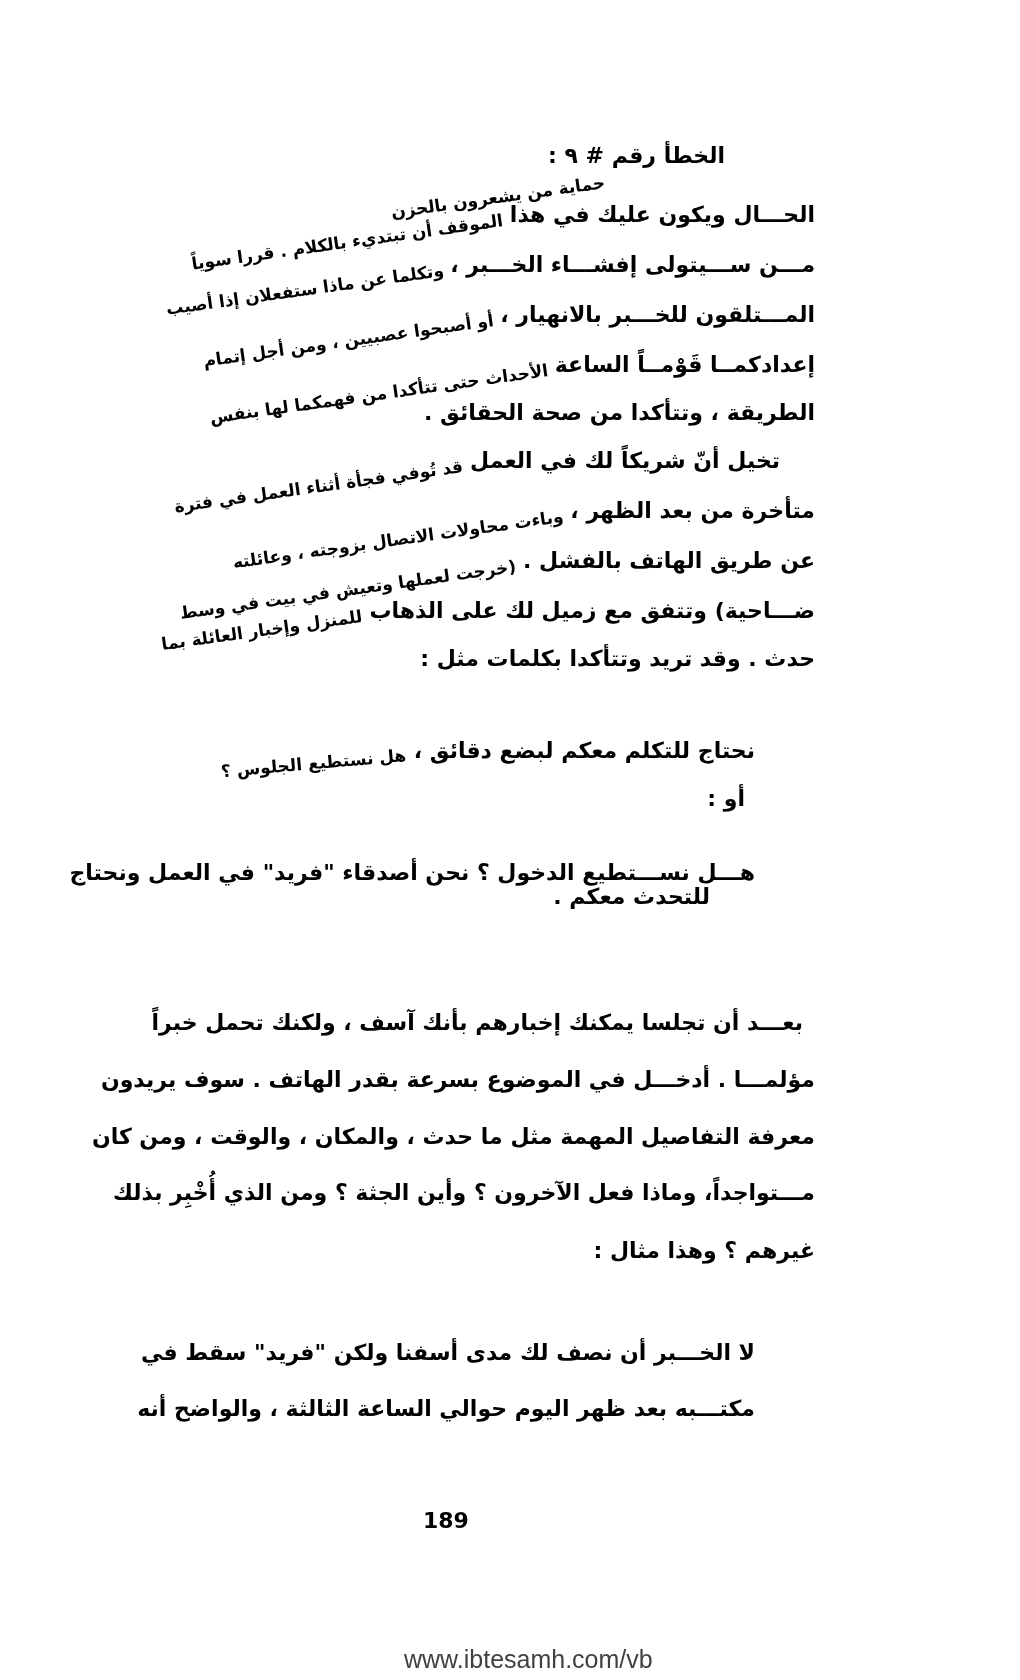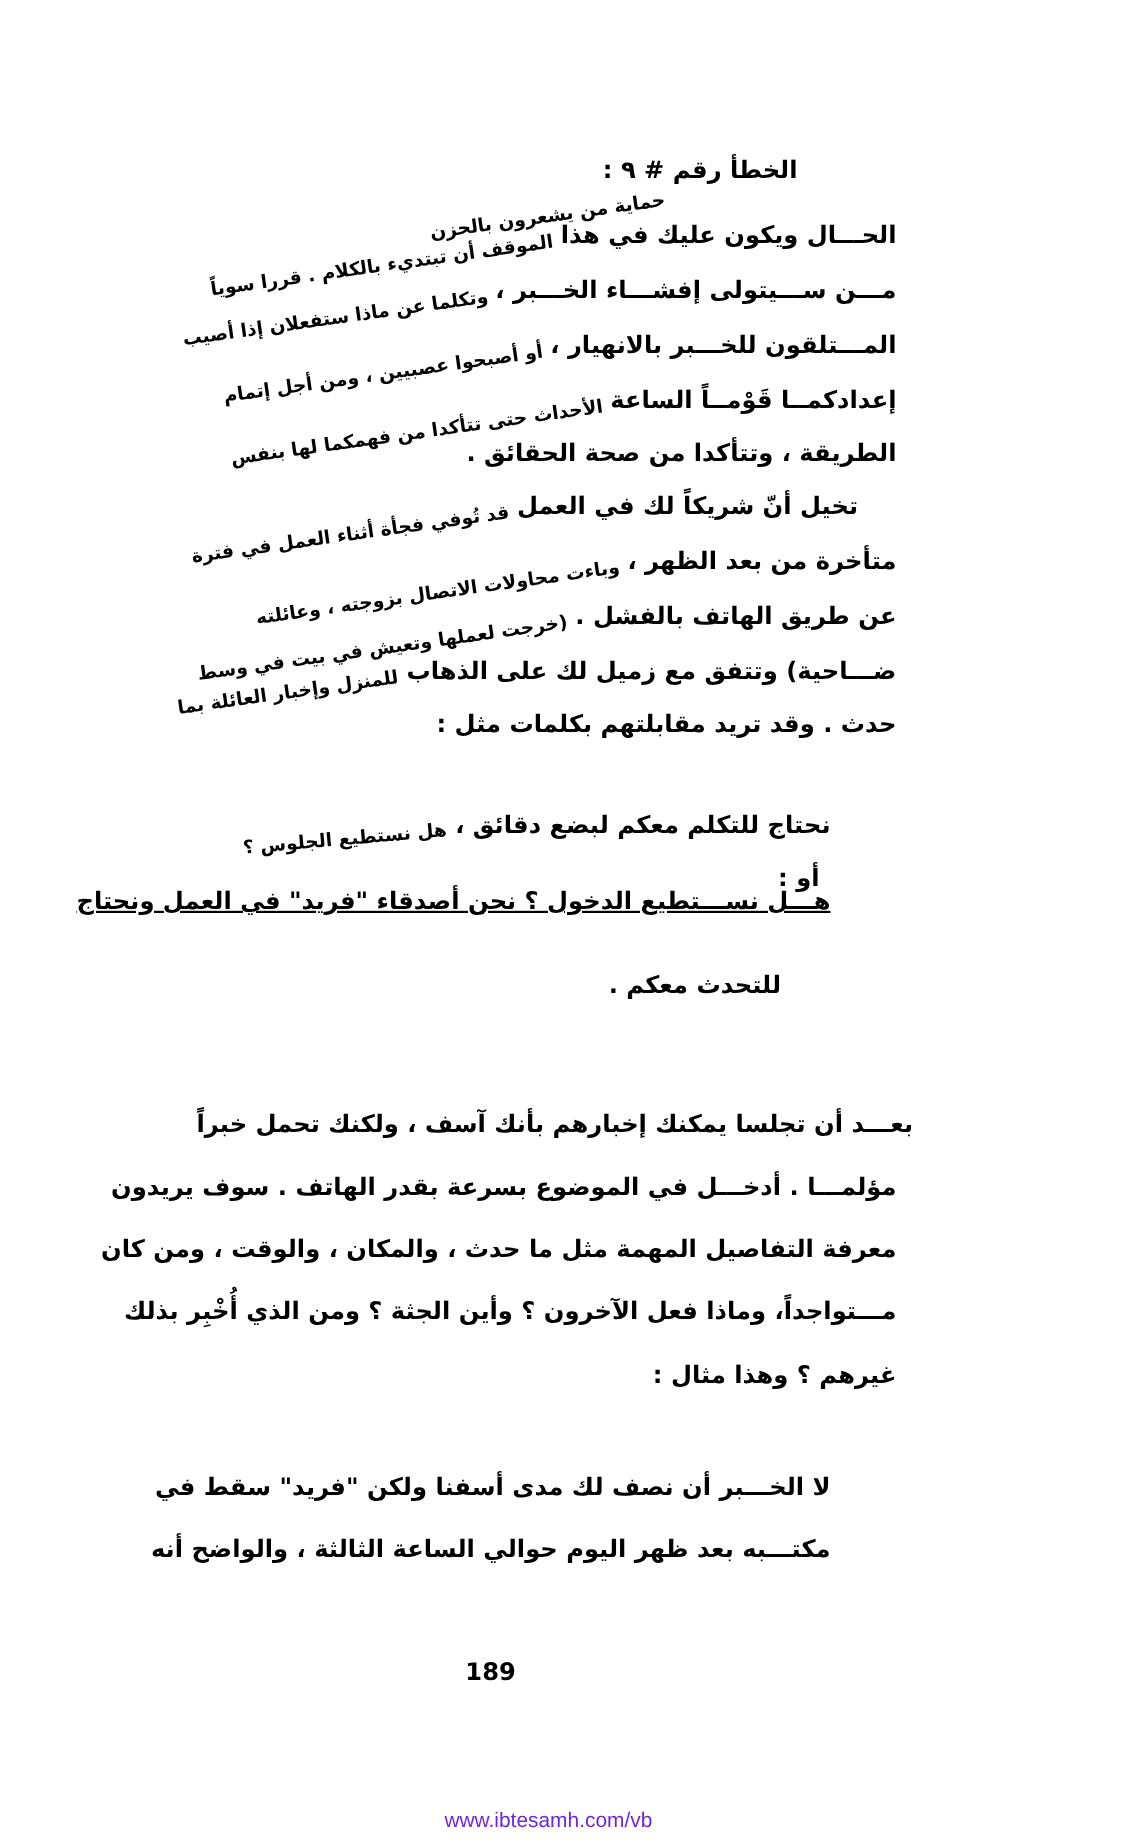--- a/index.html
+++ b/index.html
@@ -5,21 +5,21 @@
     html, body { margin: 0; padding: 0; background: #ffffff; }
     body { width: 1020px; height: 1680px; position: relative; overflow: hidden;
            font-family: "DejaVu Sans", "Liberation Sans", sans-serif; color: #000; }
     .page { position: absolute; inset: 0; }
     .line { position: absolute; white-space: nowrap; direction: rtl; font-weight: bold; }
     .big { font-size: 22px; }
     .small { font-size: 17px; }
     .seg { display: inline-block; }
     .slant { display: inline-block; transform-origin: right center; font-size: 17px; }
     .pnum { position: absolute; left: 423px; top: 1508px; font-size: 22px; font-weight: bold; direction: rtl; }
-    .watermark { position: absolute; left: 404px; top: 1645px; font-size: 19px; color: #6d28d9;
+    .watermark { position: absolute; left: 404px; top: 1645px; font-size: 25px; color: #404040;
                  font-family: "Liberation Sans", sans-serif; direction: ltr; }
   </style>
 </head>
 <body>
 
 <div class="page">
 
   <div class="line big" style="right:295px; top:143px;">
     <span class="seg">الخطأ رقم # ٩ :</span>
   </div>
@@ -60,42 +60,42 @@
     </div>
     <div class="line big" style="right:205px; top:548px;">
       <span class="seg">عن طريق الهاتف بالفشل .</span>
       <span class="slant" style="transform:rotate(-8deg) translateY(4px);">(خرجت لعملها وتعيش في بيت في وسط</span>
     </div>
     <div class="line big" style="right:205px; top:598px;">
       <span class="seg">ضـــاحية) وتتفق مع زميل لك على الذهاب</span>
       <span class="slant" style="transform:rotate(-8deg) translateY(4px);">للمنزل وإخبار العائلة بما</span>
     </div>
     <div class="line big" style="right:205px; top:646px;">
-      <span class="seg">حدث . وقد تريد مقابلتهم بكلمات مثل :</span>
+      <span class="seg">حدث . وقد تريد وتتأكدا بكلمات مثل :</span>
     </div>
   </div>
 
   <div>
     <div class="line big" style="right:265px; top:738px;">
       <span class="seg">نحتاج للتكلم معكم لبضع دقائق ،</span>
       <span class="slant" style="transform:rotate(-5deg) translateY(3px);">هل نستطيع الجلوس ؟</span>
     </div>
     <div class="line big" style="right:275px; top:786px;">
       <span>أو :</span>
     </div>
-    <div class="line big" style="right:265px; top:807px;text-decoration:underline;">
+    <div class="line big" style="right:265px; top:860px;">
       <span>هـــل نســـتطيع الدخول ؟ نحن أصدقاء "فريد" في العمل ونحتاج</span>
     </div>
     <div class="line big" style="right:310px; top:884px;">
       <span>للتحدث معكم .</span>
     </div>
   </div>
 
   <div>
-    <div class="line big" style="right:190px; top:1010px;text-align:right;"><span>بعـــد أن تجلسا يمكنك إخبارهم بأنك آسف ، ولكنك تحمل خبراً</span></div>
+    <div class="line big" style="right:217px; top:1010px;text-align:right;"><span>بعـــد أن تجلسا يمكنك إخبارهم بأنك آسف ، ولكنك تحمل خبراً</span></div>
     <div class="line big" style="right:205px; top:1067px;"><span>مؤلمـــا . أدخـــل في الموضوع بسرعة بقدر الهاتف . سوف يريدون</span></div>
     <div class="line big" style="right:205px; top:1124px;"><span>معرفة التفاصيل المهمة مثل ما حدث ، والمكان ، والوقت ، ومن كان</span></div>
     <div class="line big" style="right:205px; top:1180px;"><span>مـــتواجداً، وماذا فعل الآخرون ؟ وأين الجثة ؟ ومن الذي أُخْبِر بذلك</span></div>
     <div class="line big" style="right:205px; top:1238px;"><span>غيرهم ؟ وهذا مثال :</span></div>
   </div>
 
   <div>
     <div class="line big" style="right:265px; top:1340px;"><span>لا الخـــبر أن نصف لك مدى أسفنا ولكن "فريد" سقط في</span></div>
     <div class="line big" style="right:265px; top:1396px;"><span>مكتـــبه بعد ظهر اليوم حوالي الساعة الثالثة ، والواضح أنه</span></div>
   </div>

